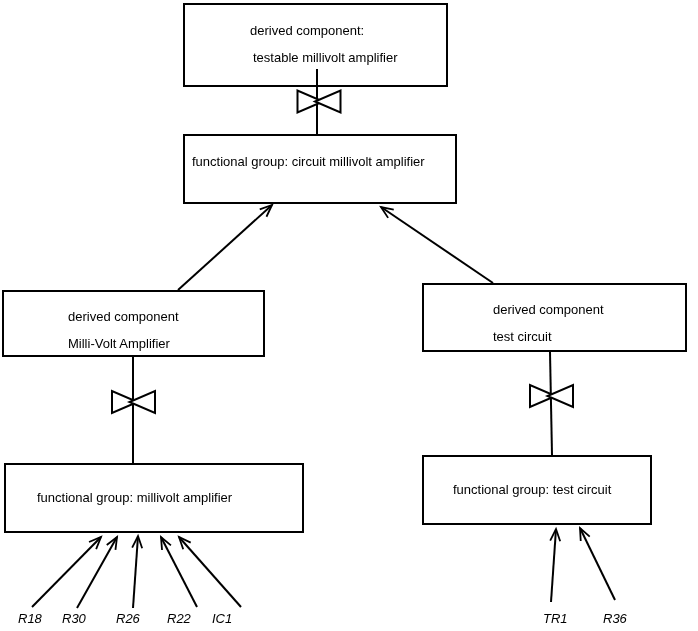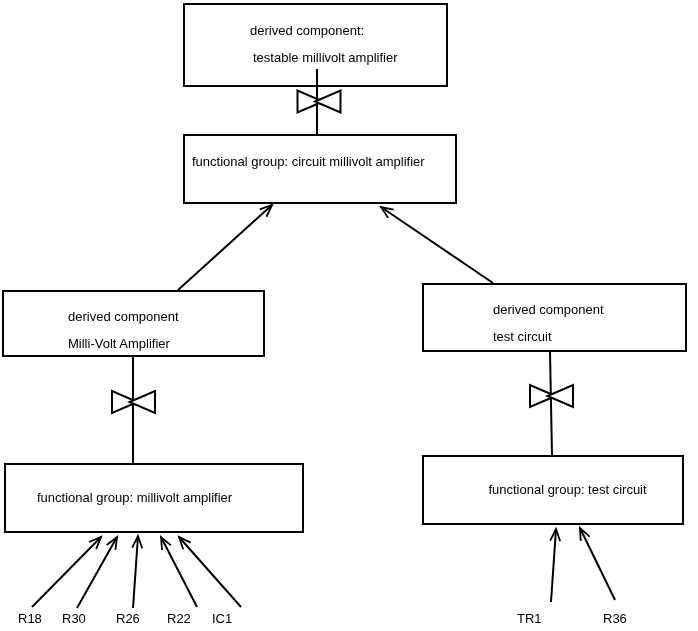--- a/index.html
+++ b/index.html
@@ -24,34 +24,35 @@
     white-space: nowrap;
   }
   .node .txt + .txt { margin-top: 14px; }
 
   #box-top-derived      { left: 183px; top: 3px;   width: 265px; height: 84px; padding: 19px 0 0 65px; }
   #box-top-derived .line2 { margin-left: 3px; }
   #box-top-functional   { left: 183px; top: 134px; width: 274px; height: 70px; padding: 19px 0 0 7px; }
   #box-left-derived     { left: 2px;   top: 290px; width: 263px; height: 67px; padding: 18px 0 0 64px; }
   #box-right-derived    { left: 422px; top: 283px; width: 265px; height: 69px; padding: 18px 0 0 69px; }
   #box-left-functional  { left: 4px;   top: 463px; width: 300px; height: 70px; padding: 26px 0 0 31px; }
-  #box-right-functional { left: 422px; top: 455px; width: 262px; height: 70px; padding: 26px 0 0 29px; text-align: center; }
+  #box-right-functional { left: 422px; top: 455px; width: 230px; height: 70px; padding: 26px 0 0 29px; }
 
   .comp-label {
     position: absolute;
     top: 611px;
     line-height: 15px;
     white-space: nowrap;
+    font-style: italic;
   }
   #lbl-r18 { left: 18px; }
   #lbl-r30 { left: 62px; }
   #lbl-r26 { left: 116px; }
   #lbl-r22 { left: 167px; }
   #lbl-ic1 { left: 212px; }
-  #lbl-tr1 { left: 517px; text-align: center; }
+  #lbl-tr1 { left: 543px; text-align: center; }
   #lbl-r36 { left: 603px; }
 
   svg.overlay {
     position: absolute;
     left: 0; top: 0;
     width: 698px; height: 631px;
     pointer-events: none;
   }
   svg.overlay line, svg.overlay path { stroke: #000000; }
 </style>

